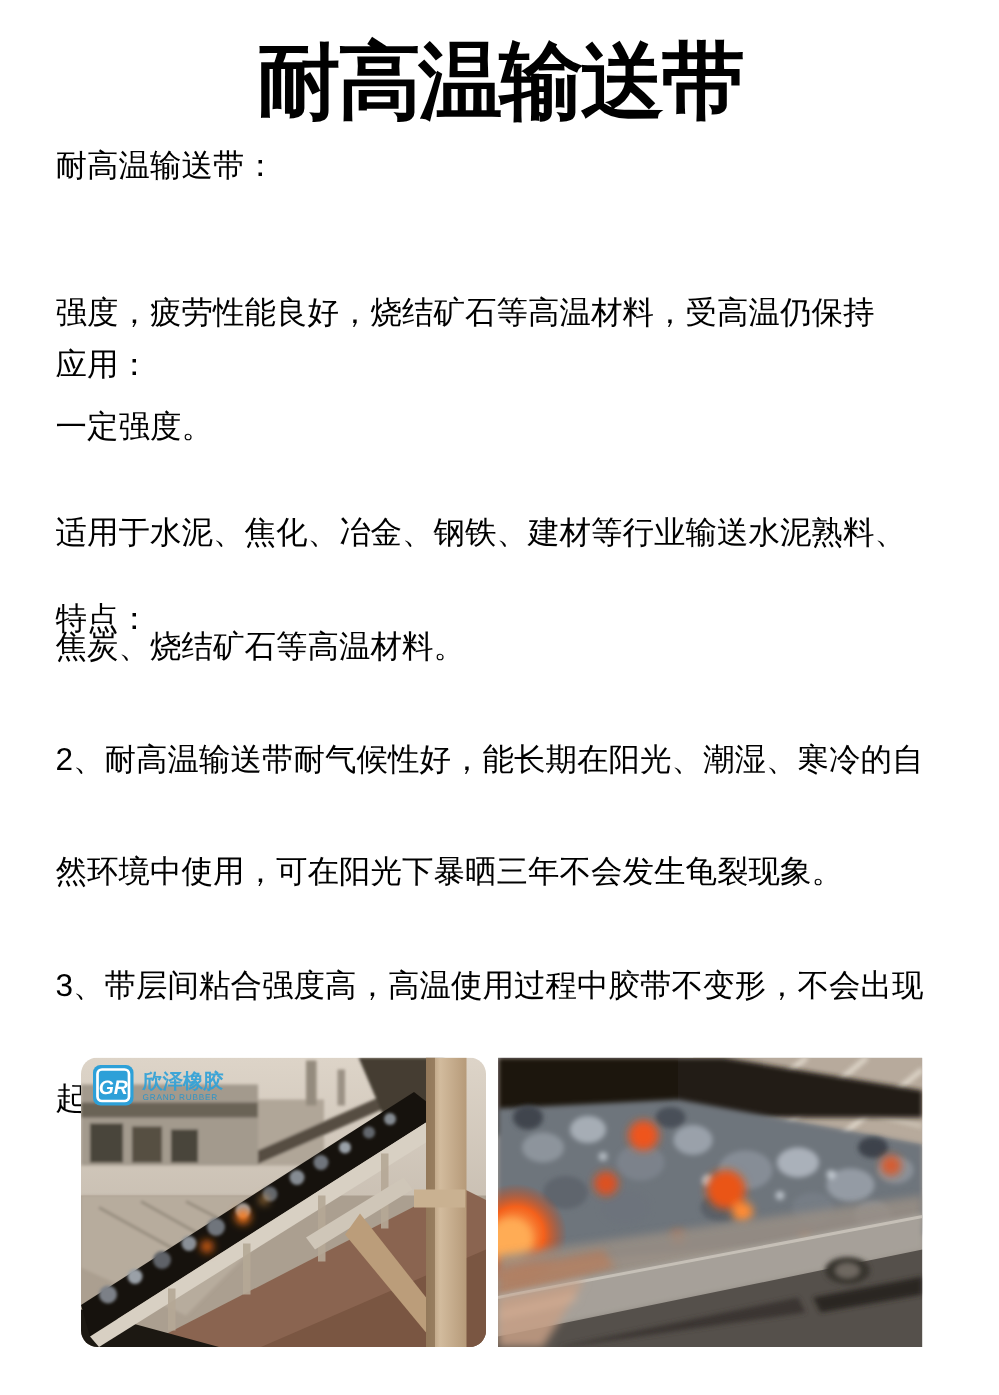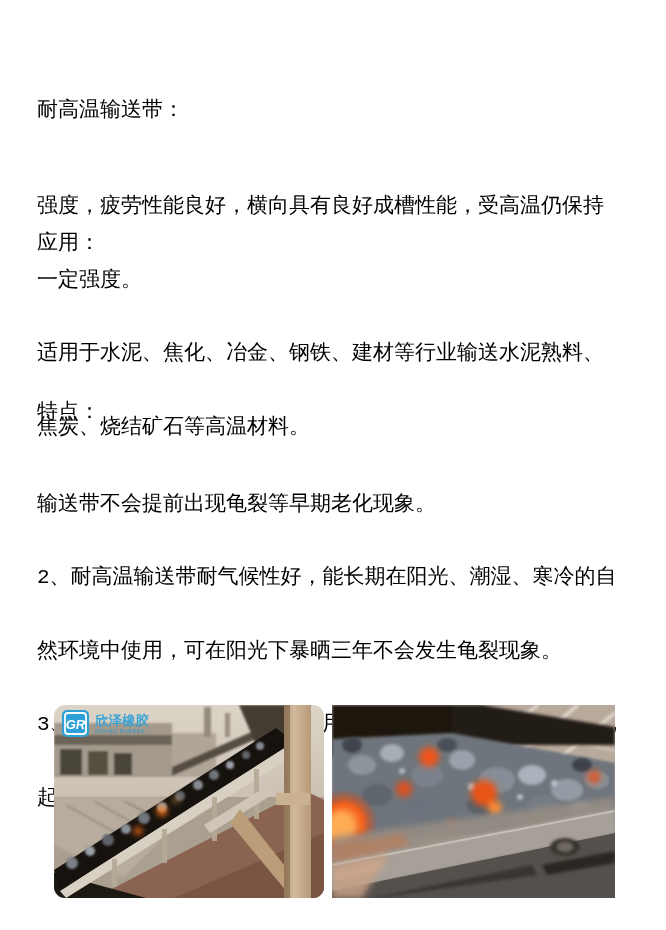--- a/index.html
+++ b/index.html
@@ -2,53 +2,53 @@
 <html><head>
 <meta charset="utf-8">
 <style>
   html,body{margin:0;padding:0;background:#ffffff;}
   body{width:666px;height:930px;position:relative;overflow:hidden;
        font-family:"Liberation Sans","DejaVu Sans",sans-serif;color:#000;}
   .page{position:absolute;left:0;top:0;width:666px;height:930px;background:#fff;}
   h1.title{position:absolute;top:22px;left:0;width:666px;margin:0;
            text-align:center;font-size:56px;line-height:64px;font-weight:700;
            letter-spacing:-2px;}
-  .blk{position:absolute;left:37px;font-size:21px;white-space:pre;font-family:Liberation Mono, monospace;}
+  .blk{position:absolute;left:37px;font-size:21px;white-space:pre;}
   .blk .ln{display:block;height:27.5px;line-height:27.5px;white-space:pre;}
   .blk.tight .ln{height:27.4px;line-height:27.4px;}
   .label{line-height:28px;height:28px;}
   .photo{position:absolute;top:705px;height:193px;overflow:hidden;}
   .photo-left{left:54px;width:270px;border-radius:11px;}
   .photo-right{left:332px;width:283px;}
   .photo svg{display:block;width:100%;height:100%;}
 </style>
 </head>
 <body>
 
 <div class="page">
 
+  <h1 class="title">耐高温输送带</h1>
 
   <div class="blk label" style="top:97px">耐高温输送带：</div>
 
   <div class="blk" style="top:147px">
-    <span class="ln">强度，疲劳性能良好，横向具有良好成槽性能，受高温仍保持</span>
+    <span class="ln">强度，疲劳性能良好，烧结矿石等高温材料，受高温仍保持</span>
     <span class="ln">一定强度。</span>
   </div>
 
   <div class="blk label" style="top:230px">应用：</div>
 
   <div class="blk" style="top:294px">
     <span class="ln">适用于水泥、焦化、冶金、钢铁、建材等行业输送水泥熟料、</span>
     <span class="ln">焦炭、烧结矿石等高温材料。</span>
   </div>
 
   <div class="blk label" style="top:399px">特点：</div>
 
   <div class="blk tight" style="top:445px">
-    <span class="ln">输送带不会提前出现龟裂等早期老化现象。</span>
     <span class="ln">2、耐高温输送带耐气候性好，能长期在阳光、潮湿、寒冷的自</span>
     <span class="ln">然环境中使用，可在阳光下暴晒三年不会发生龟裂现象。</span>
     <span class="ln">3、带层间粘合强度高，高温使用过程中胶带不变形，不会出现</span>
     <span class="ln">起泡、脱层、海带边等现象。</span>
     
     
     
   </div>
 
   <div class="photo photo-left">

